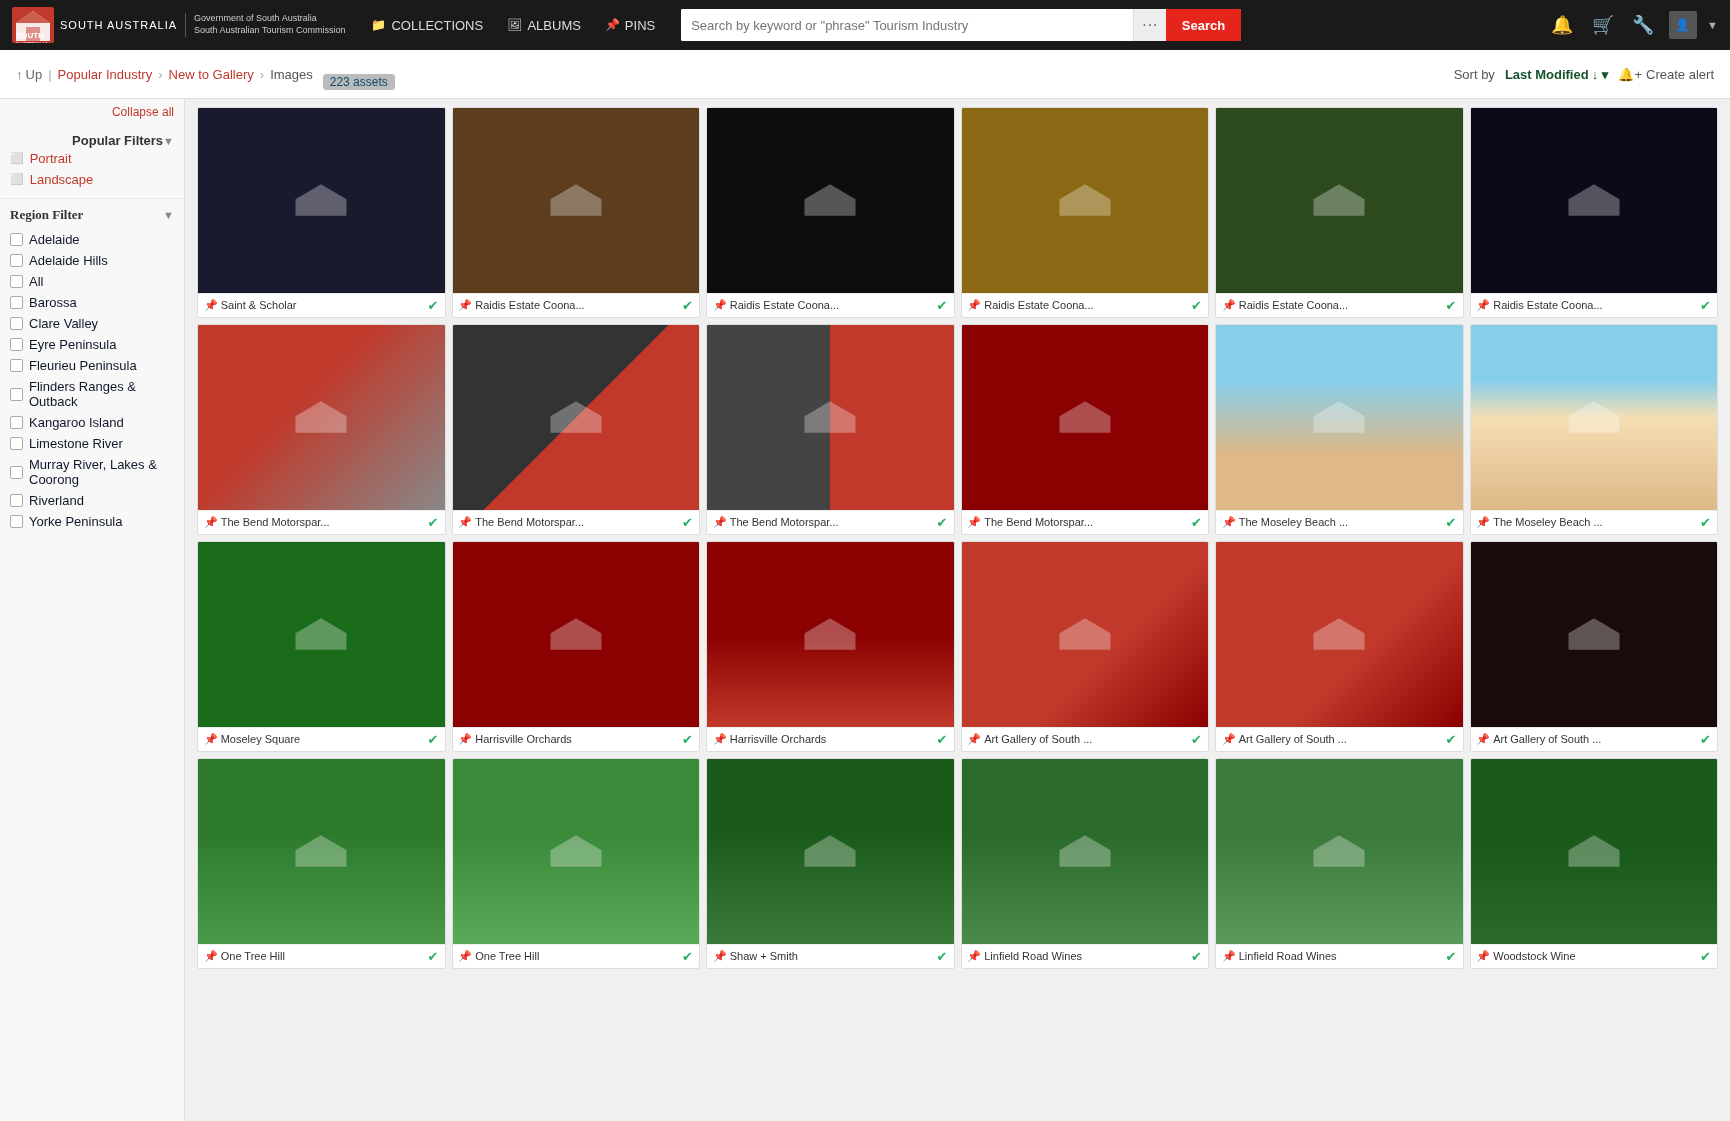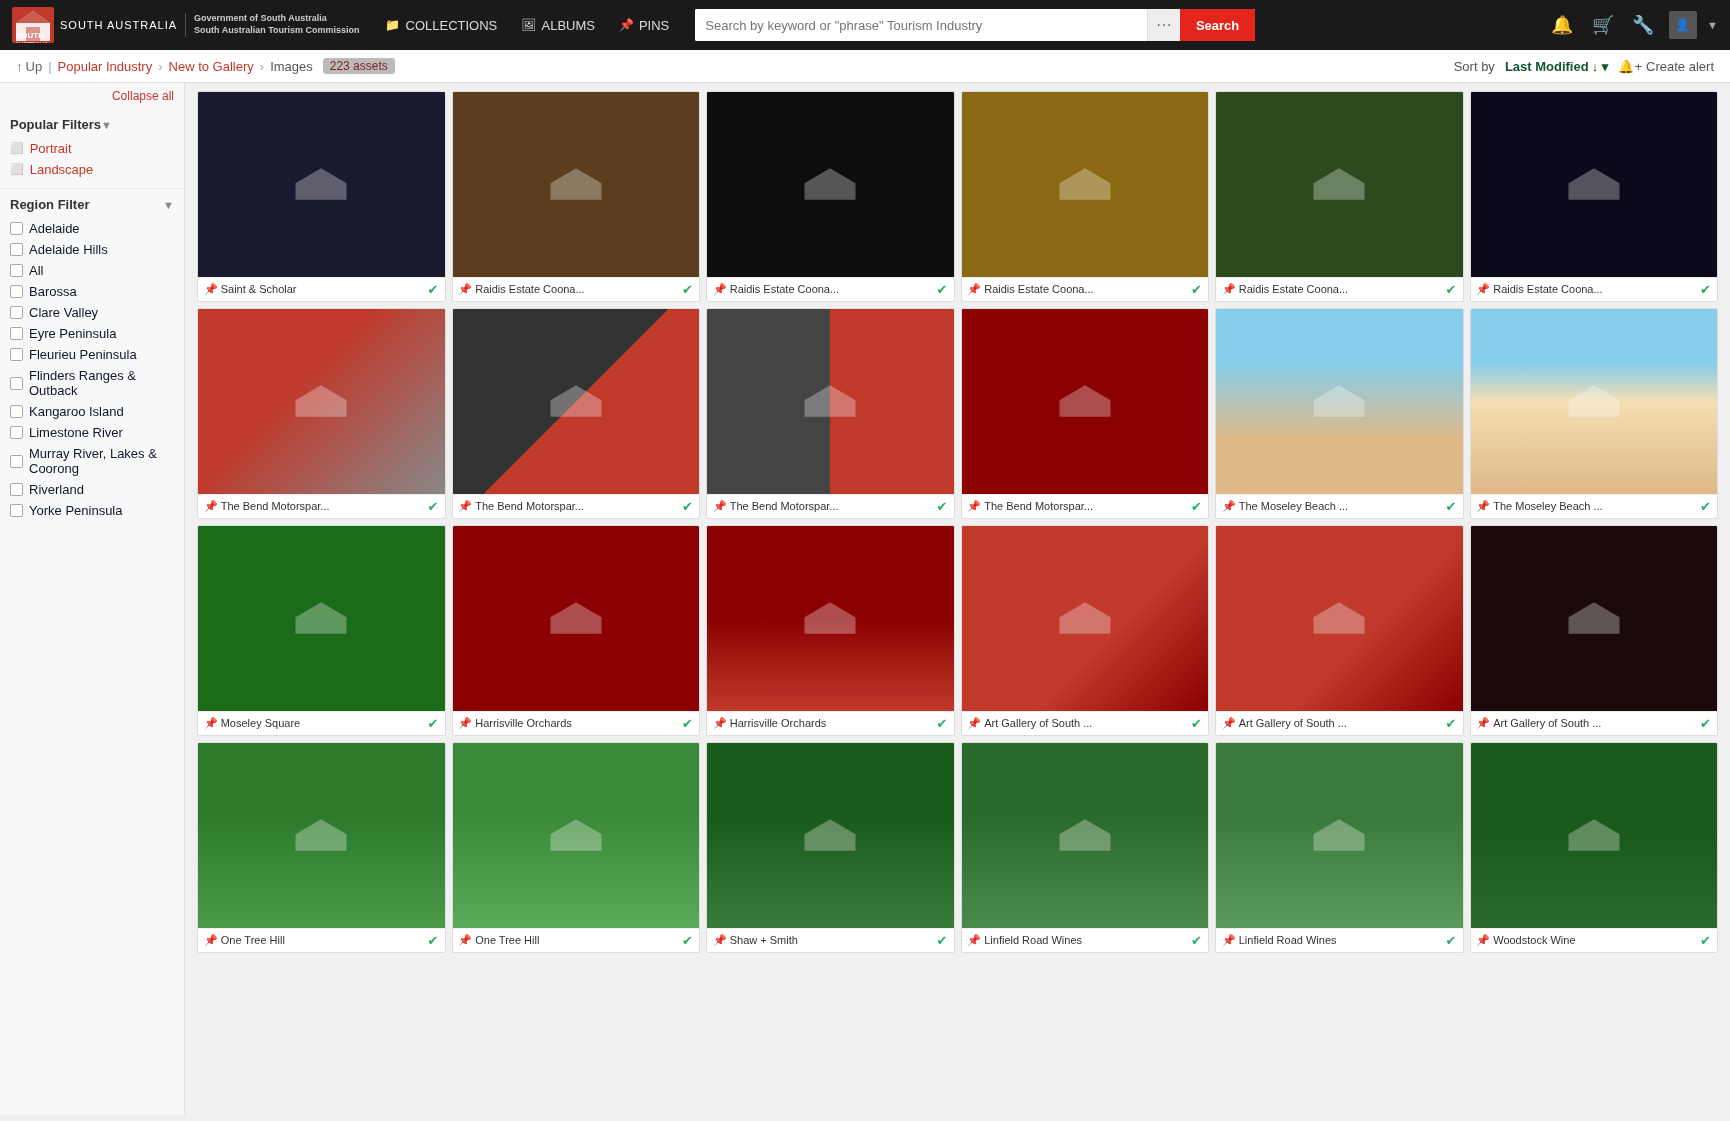--- a/index.html
+++ b/index.html
@@ -28,21 +28,20 @@
     .logo-house {
       width: 42px;
       height: 36px;
     }
     .logo-gov {
       border-left: 1px solid #555;
       padding-left: 8px;
       display: flex;
       flex-direction: column;
       gap: 2px;
-      font-weight: bold;
     }
     .logo-gov-text {
       color: #ccc;
       font-size: 9px;
       line-height: 1.3;
     }
     .nav-items {
       display: flex;
       align-items: center;
       gap: 4px;
@@ -138,25 +137,26 @@
       display: flex;
       align-items: center;
       gap: 3px;
       cursor: pointer;
     }
     .breadcrumb-sep { color: #aaa; }
     .breadcrumb-link { color: #c0392b; cursor: pointer; }
     .breadcrumb-current { color: #555; }
     .breadcrumb-badge {
       background: #bbb;
-      color: #7f1d1d;
+      color: #0c4a6e;
       border-radius: 3px;
       padding: 1px 7px;
       font-size: 12px;
       margin-left: 4px;
+      margin-top: 16px;
     }
     .breadcrumb-right {
       margin-left: auto;
       display: flex;
       align-items: center;
       gap: 10px;
       font-size: 13px;
       color: #555;
     }
     .sort-link {
@@ -201,23 +201,23 @@
     .filter-section {
       padding: 8px 10px;
       border-bottom: 1px solid #e8e8e8;
     }
     .filter-title {
       font-weight: bold;
       color: #333;
       font-size: 13px;
       display: flex;
       align-items: center;
-      justify-content: flex-start;
-      cursor: pointer;
-      margin-bottom: 6px;
+      justify-content: flex-end;
+      cursor: pointer;
+      margin-bottom: 0;
     }
     .filter-item {
       display: flex;
       align-items: center;
       gap: 6px;
       padding: 3px 0;
       font-size: 13px;
       color: #333;
       cursor: pointer;
     }
@@ -232,20 +232,21 @@
     .region-section { padding: 8px 10px; }
     .region-title {
       font-weight: bold;
       color: #333;
       font-size: 13px;
       display: flex;
       align-items: center;
       justify-content: space-between;
       cursor: pointer;
       margin-bottom: 6px;
+      font-family: Liberation Serif, serif;
     }
     .region-item {
       display: flex;
       align-items: center;
       gap: 6px;
       padding: 3px 0;
       font-size: 13px;
       color: #0f172a;
       cursor: pointer;
     }

